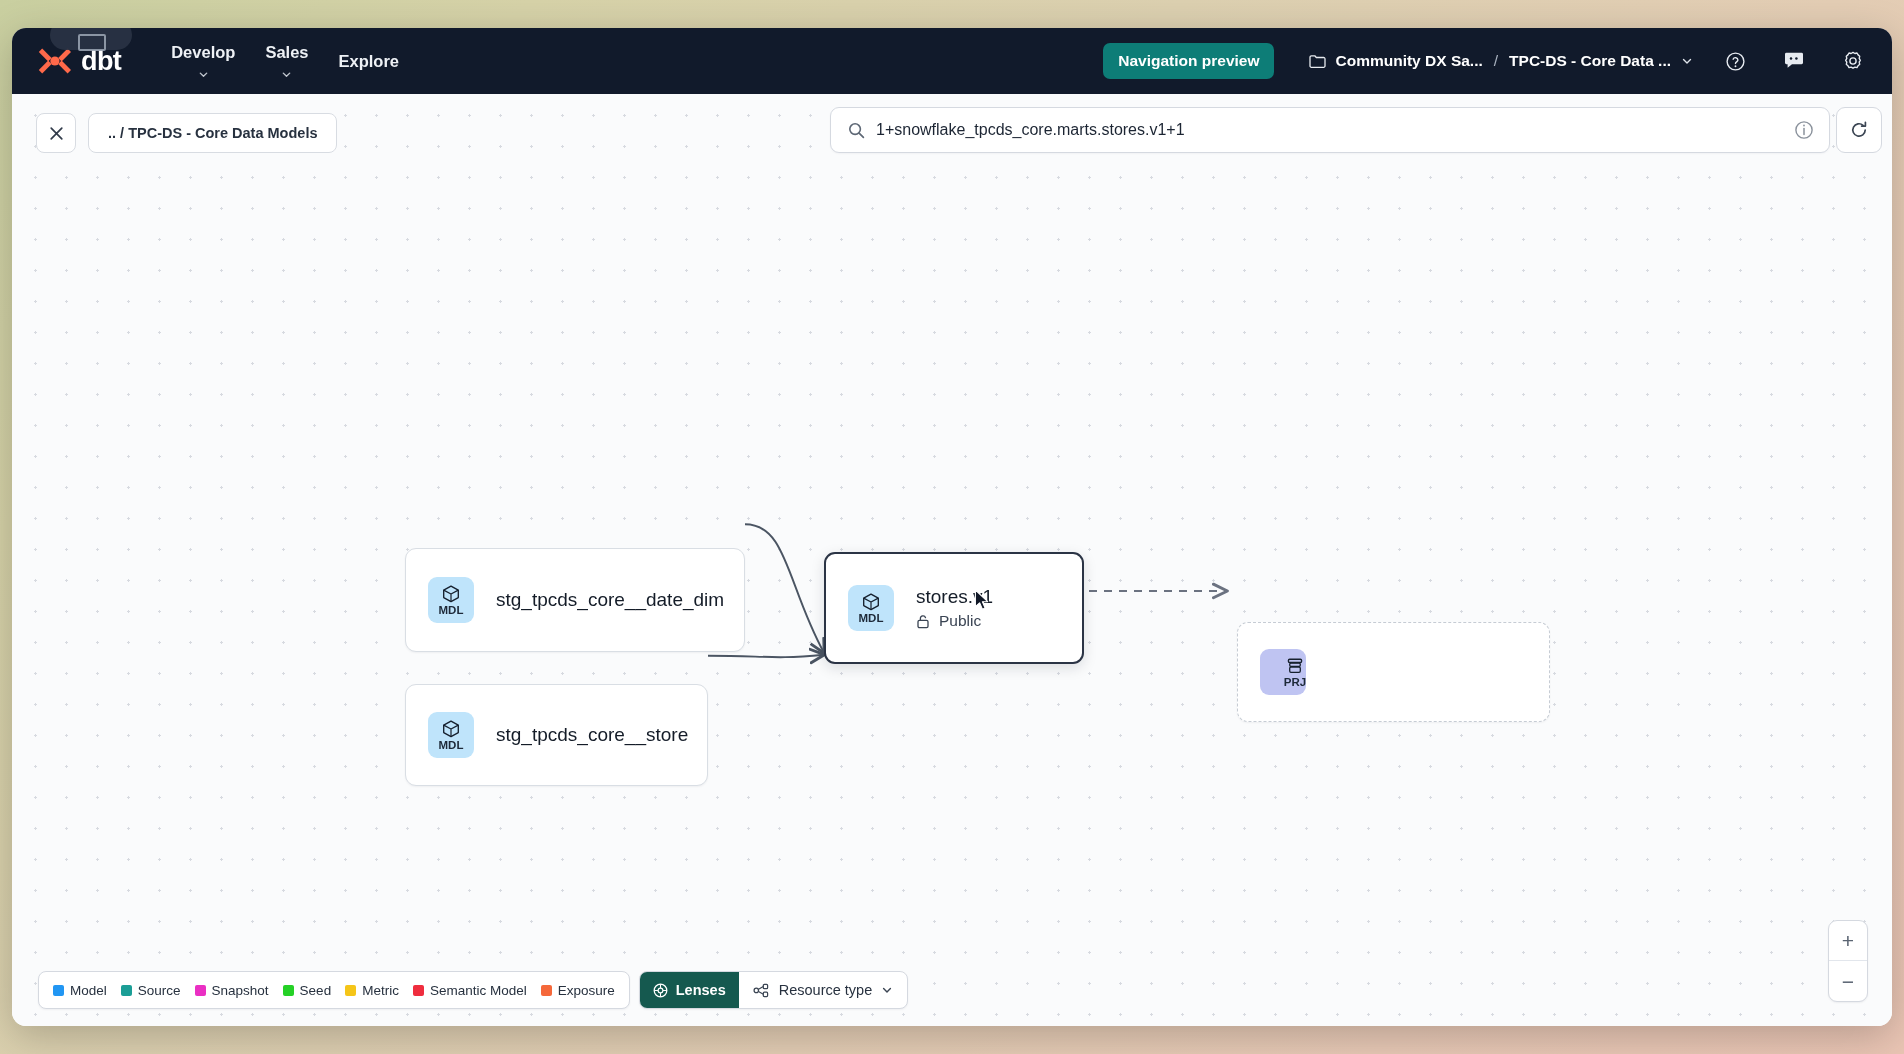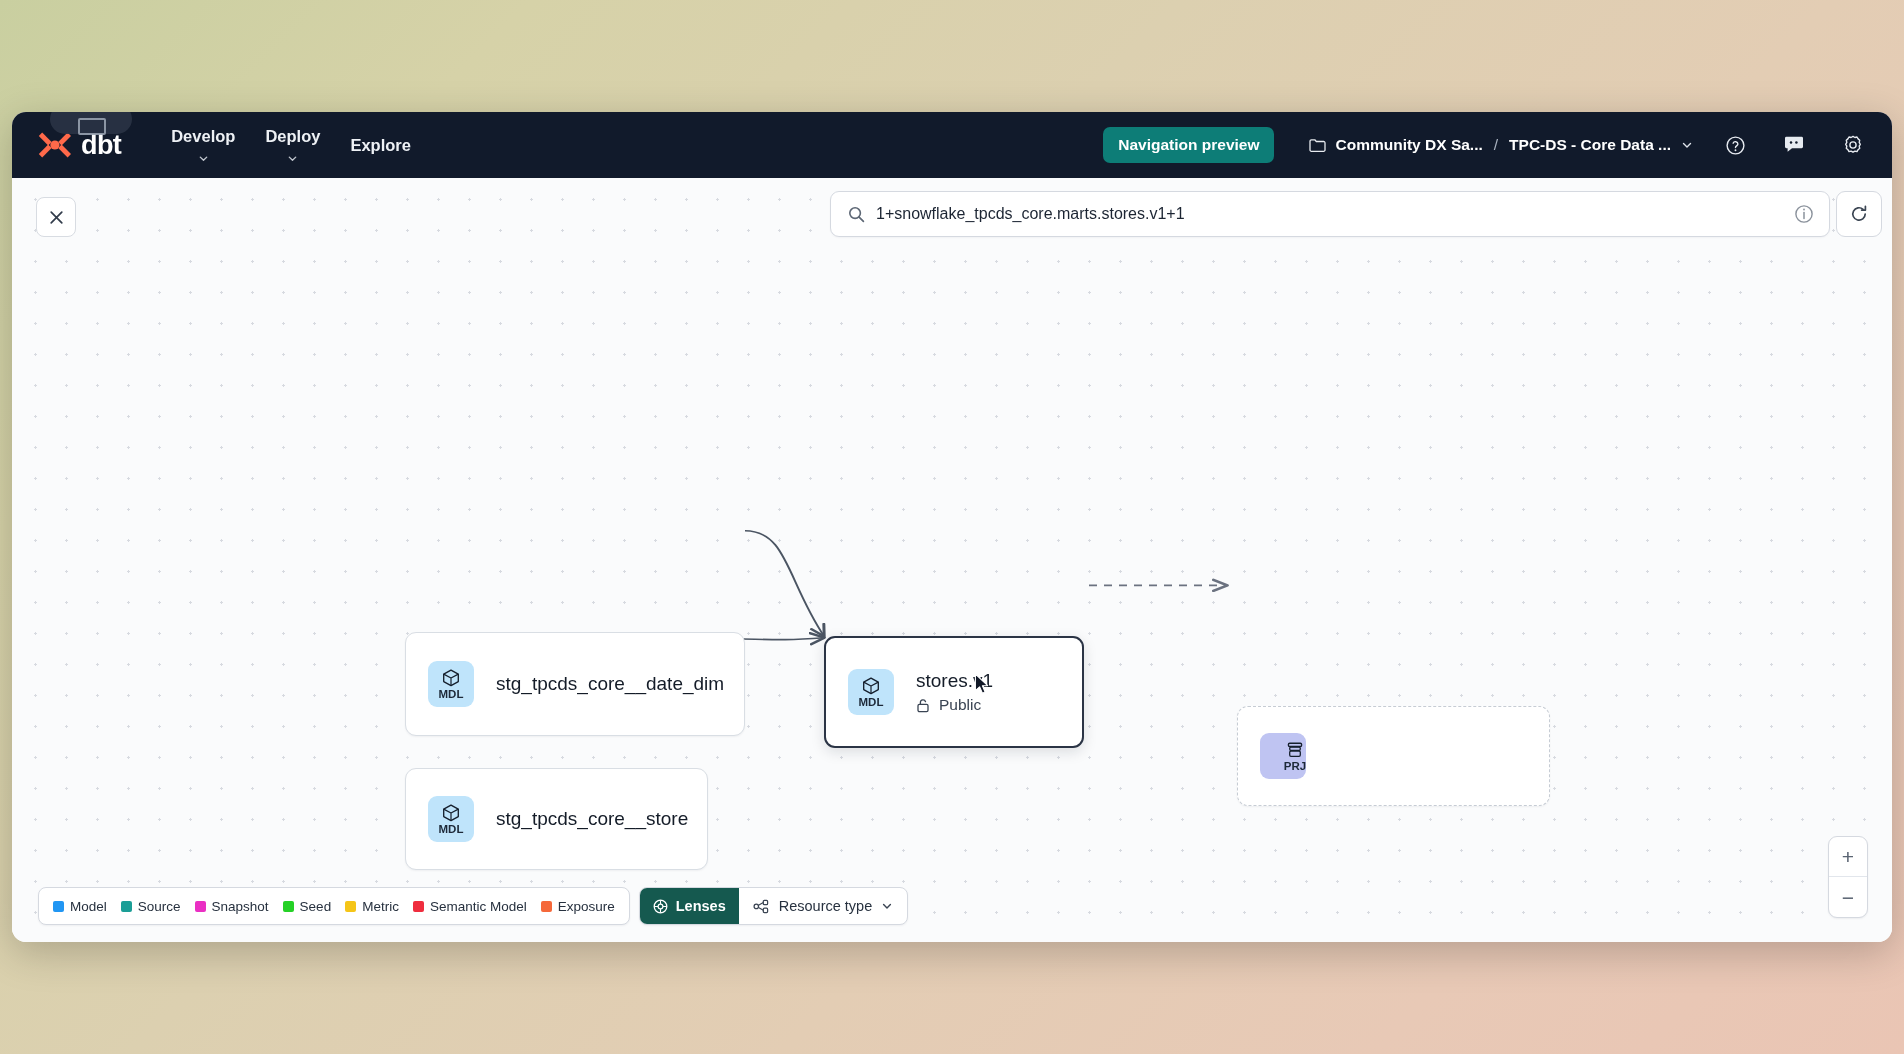--- a/index.html
+++ b/index.html
@@ -9,21 +9,21 @@
     font-family: "Liberation Sans", sans-serif;
   }
   body {
     background: linear-gradient(135deg, #c9cfa0 0%, #d6d2a8 18%, #dcd0b0 40%, #e3cdb4 62%, #e8c9b6 82%, #eac5b4 100%);
     display: flex; align-items: center; justify-content: center;
   }
 
   
   #app-window {
     position: relative;
-    width: 1880px; height: 830px;
+    width: 1880px; height: 998px;
     background: #fff;
     border-radius: 14px;
     overflow: hidden;
     box-shadow: 0 10px 40px rgba(0,0,0,.22);
   }
 
   
   #top-nav {
     position: relative;
     height: 66px;
@@ -241,21 +241,21 @@
       <span class="word">dbt</span>
     </div>
 
     <div class="nav-link">
       <span>Develop</span>
       <svg class="chev" viewBox="0 0 12 12">
         <path d="M2.5 4.5 L6 8 L9.5 4.5" stroke="#dfe4eb" stroke-width="1.5" fill="none" stroke-linecap="round" stroke-linejoin="round"></path>
       </svg>
     </div>
     <div class="nav-link">
-      <span>Deploy</span>
+      <span>Sales</span>
       <svg class="chev" viewBox="0 0 12 12">
         <path d="M2.5 4.5 L6 8 L9.5 4.5" stroke="#dfe4eb" stroke-width="1.5" fill="none" stroke-linecap="round" stroke-linejoin="round"></path>
       </svg>
     </div>
     <div class="nav-link">
       <span>Explore</span>
     </div>
 
     <div id="nav-right">
       <div id="nav-preview-badge">Navigation preview</div>
@@ -315,20 +315,21 @@
 
       <path d="M1077 514 L 1215 514" fill="none" stroke="#6b7280" stroke-width="2" stroke-dasharray="8 7" marker-end="url(#arrow-dashed)"></path>
     </svg>
 
     <div id="toolbar">
       <div id="close-btn">
         <svg width="17" height="17" viewBox="0 0 17 17">
           <path d="M3.2 3.2 L13.8 13.8 M13.8 3.2 L3.2 13.8" stroke="#323c4b" stroke-width="1.7" stroke-linecap="round"></path>
         </svg>
       </div>
+      <div id="breadcrumb-chip">.. / TPC-DS - Core Data Models</div>
 
       <div id="search-wrap">
         <div id="search-box">
           <svg class="mag" viewBox="0 0 17 17">
             <circle cx="7.1" cy="7.1" r="5.3" fill="none" stroke="#5d6775" stroke-width="1.6"></circle>
             <path d="M11.1 11.1 L15.4 15.4" stroke="#5d6775" stroke-width="1.7" stroke-linecap="round"></path>
           </svg>
           <input id="search-input" type="text" spellcheck="false" value="1+snowflake_tpcds_core.marts.stores.v1+1" style="">
           <svg id="search-info" viewBox="0 0 22 22">
             <circle cx="11" cy="11" r="8.1" fill="none" stroke="#5d6775" stroke-width="1.4"></circle>

